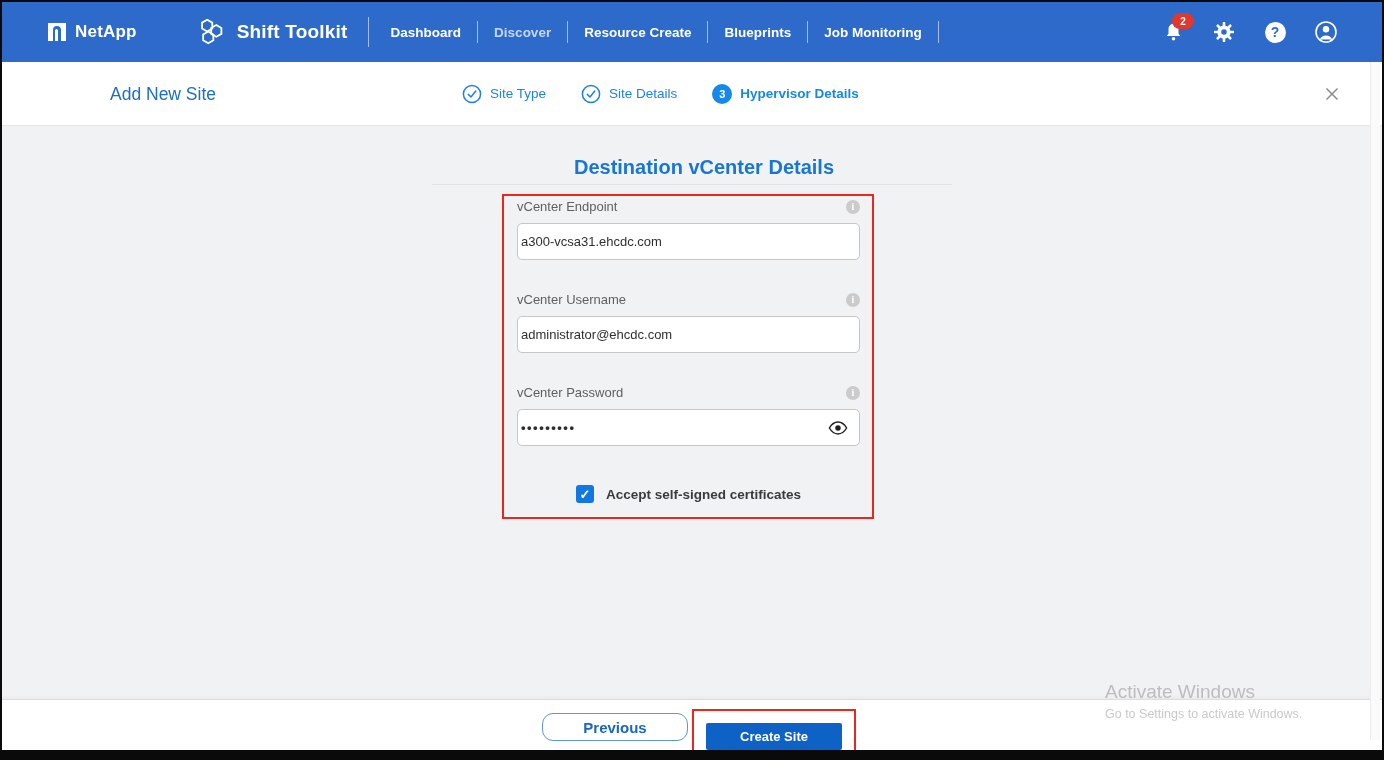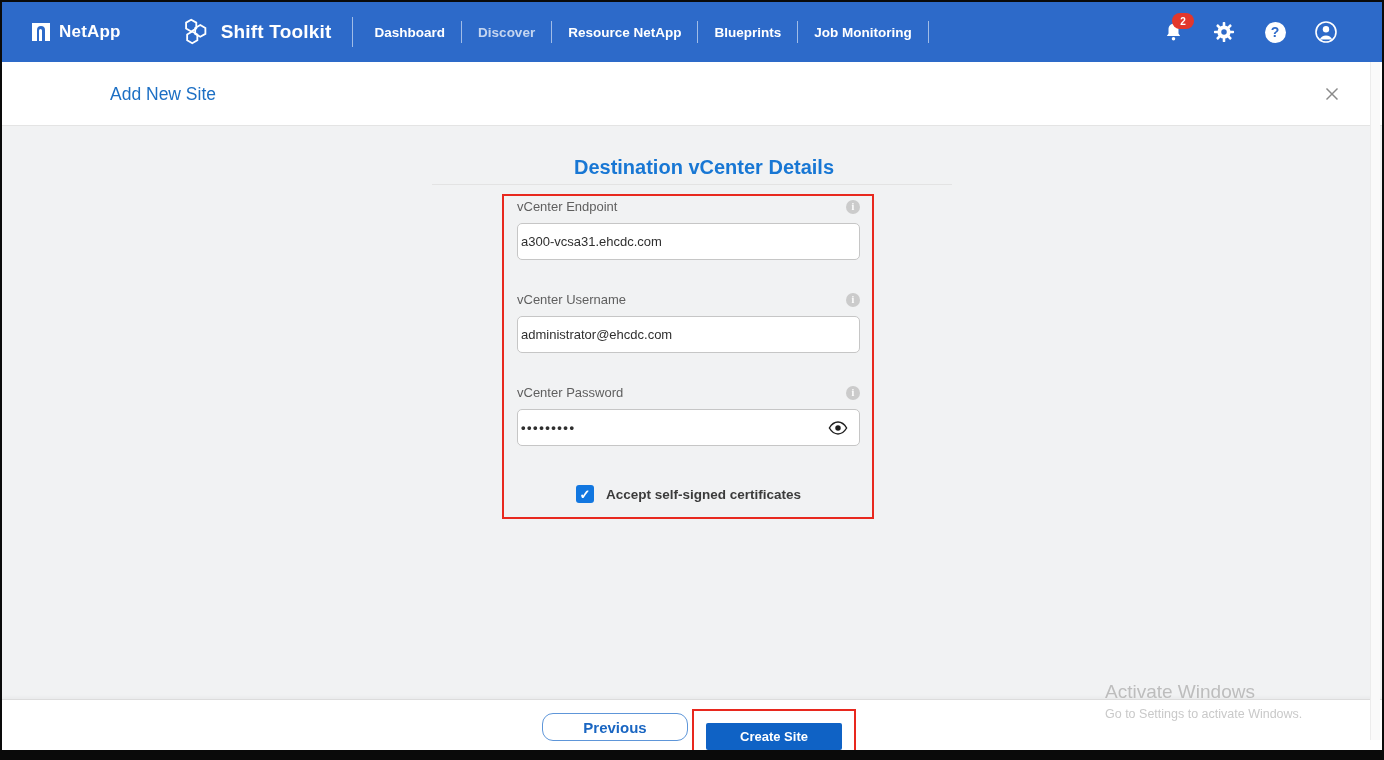--- a/index.html
+++ b/index.html
@@ -2,21 +2,21 @@
 <html><head>
 <meta charset="utf-8">
 <style>
   html,body{margin:0;padding:0;width:1384px;height:760px;background:#fff;
     font-family:"Liberation Sans",sans-serif;-webkit-font-smoothing:antialiased;}
   .frame{position:absolute;inset:0;width:1384px;height:760px;box-sizing:border-box;
     border:2px solid #0a0a0a;border-bottom:10px solid #0a0a0a;background:#f1f2f3;overflow:hidden;}
 
   
   .navbar{position:absolute;top:0;left:0;right:0;height:60px;background:#2d6ac9;
-    display:flex;align-items:center;color:#fff;}
+    display:flex;align-items:center;color:#fff;padding-left:16px;}
   .brand{display:flex;align-items:center;gap:9px;margin-left:30px;}
   .brand-text{font-size:17px;font-weight:bold;letter-spacing:.2px;}
   .app-title{display:flex;align-items:center;gap:10px;margin-left:60px;}
   .app-title-text{font-size:19px;font-weight:bold;letter-spacing:.2px;}
   .nav-sep{width:1px;height:22px;background:rgba(255,255,255,.55);margin:0 14px;}
   .nav-sep.tall{height:30px;margin:0 20px;}
   .nav-menu{display:flex;align-items:flex-start;}
   .nav-item{font-size:13.5px;font-weight:600;color:#fff;text-decoration:none;cursor:pointer;padding:4px 2px;}
   .nav-item.dim{opacity:.72;}
   .nav-icons{position:absolute;right:44px;top:0;height:60px;display:flex;align-items:center;gap:27px;}
@@ -100,21 +100,21 @@
       <span class="app-title-text">Shift Toolkit</span>
     </div>
 
     <span class="nav-sep tall"></span>
 
     <nav class="nav-menu">
       <a class="nav-item">Dashboard</a>
       <span class="nav-sep"></span>
       <a class="nav-item dim">Discover</a>
       <span class="nav-sep"></span>
-      <a class="nav-item">Resource NetApp</a>
+      <a class="nav-item">Resource Create</a>
       <span class="nav-sep"></span>
       <a class="nav-item">Blueprints</a>
       <span class="nav-sep"></span>
       <a class="nav-item">Job Monitoring</a>
       <span class="nav-sep"></span>
     </nav>
 
     <div class="nav-icons">
       <div class="icon-btn">
         <svg width="21" height="22" viewBox="0 0 24 24" fill="#ffffff">
@@ -148,20 +148,40 @@
           <circle cx="12" cy="9.2" r="3.2" fill="#ffffff" stroke="none"></circle>
           <path d="M5.8 19.4 a6.8 6.8 0 0 1 12.4 0 Z" fill="#ffffff" stroke="none"></path>
         </svg>
       </div>
     </div>
   </header>
 
   <div class="wizard">
     <span class="wizard-title">Add New Site</span>
 
+    <div class="stepper">
+      <div class="step">
+        <svg width="20" height="20" viewBox="0 0 20 20" fill="none" stroke="#1d82dd" stroke-width="1.5">
+          <circle cx="10" cy="10" r="8.6"></circle>
+          <path d="M6.3 10.4 L9 13 L13.8 7" stroke-linecap="round" stroke-linejoin="round"></path>
+        </svg>
+        <span class="step-label">Site Type</span>
+      </div>
+      <div class="step">
+        <svg width="20" height="20" viewBox="0 0 20 20" fill="none" stroke="#1d82dd" stroke-width="1.5">
+          <circle cx="10" cy="10" r="8.6"></circle>
+          <path d="M6.3 10.4 L9 13 L13.8 7" stroke-linecap="round" stroke-linejoin="round"></path>
+        </svg>
+        <span class="step-label">Site Details</span>
+      </div>
+      <div class="step active">
+        <span class="step-num">3</span>
+        <span class="step-label">Hypervisor Details</span>
+      </div>
+    </div>
 
     <div class="close-btn">
       <svg width="16" height="16" viewBox="0 0 16 16" stroke="#8a8a8a" stroke-width="1.5">
         <line x1="2.5" y1="2.5" x2="13.5" y2="13.5"></line>
         <line x1="13.5" y1="2.5" x2="2.5" y2="13.5"></line>
       </svg>
     </div>
   </div>
 
   <h1 class="page-heading">Destination vCenter Details</h1>

